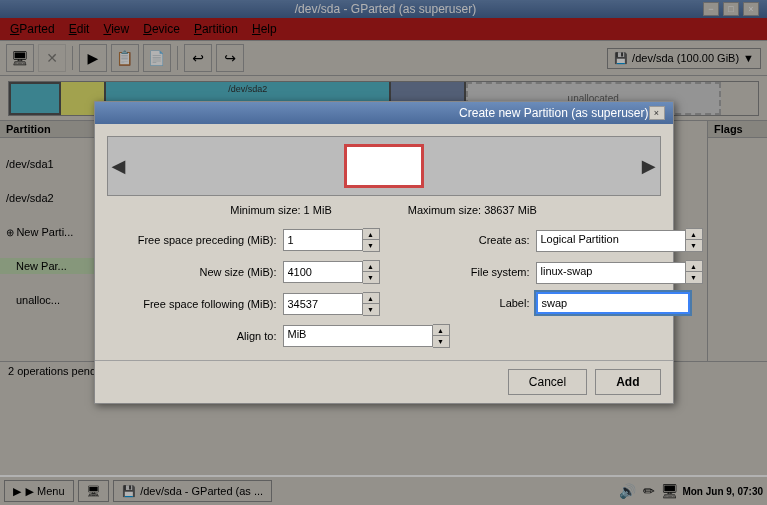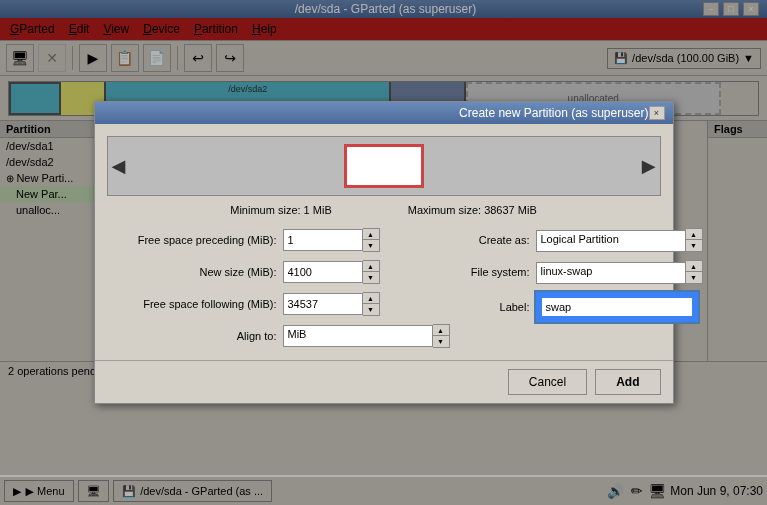--- a/index.html
+++ b/index.html
@@ -120,20 +120,21 @@
       font-weight: bold;
       border-bottom: 1px solid #a0a0a0;
       font-size: 11px;
     }
     .partition-item {
       padding: 2px 6px;
       font-size: 11px;
       cursor: pointer;
       white-space: nowrap;
       overflow: hidden;
+      margin-top: 18px;
     }
     .partition-item.highlighted { background: #c0d8b0; }
     .partition-item.indent { padding-left: 16px; }
 
     
     .flags-col {
       width: 60px;
       border-left: 1px solid #a0a0a0;
     }
     .flags-header {
@@ -187,21 +188,21 @@
       display: flex; align-items: center; gap: 4px;
       padding: 2px 8px;
       background: #d4d0c8;
       border: 1px solid #888;
       cursor: pointer;
       font-size: 11px;
       height: 22px;
     }
     .taskbar-spacer { flex: 1; }
     .taskbar-icons { display: flex; align-items: center; gap: 6px; font-size: 14px; }
-    .taskbar-clock { font-size: 12px; }
+    .taskbar-clock { font-size: 10px; font-weight: bold; }
 
     
     .modal-overlay {
       position: absolute;
       top: 0; left: 0; right: 0; bottom: 0;
       background: rgba(0,0,0,0.3);
       display: flex;
       align-items: center;
       justify-content: center;
       z-index: 100;
@@ -338,25 +339,25 @@
     }
     .select-box {
       border: 1px solid #888;
       background: white;
       padding: 2px 4px;
       font-size: 11px;
       height: 22px;
       min-width: 150px;
     }
     .label-input {
-      border: 6px solid #3b82f6;
+      border: 2px solid #3b82f6;
       background: white;
       padding: 2px 4px;
       font-size: 11px;
-      height: 30px;
+      height: 22px;
       min-width: 150px;
       outline: 2px solid #4a7aaa;
     }
     .modal-footer {
       display: flex;
       justify-content: flex-end;
       gap: 8px;
       padding: 8px 12px;
       border-top: 1px solid #a0a0a0;
     }

